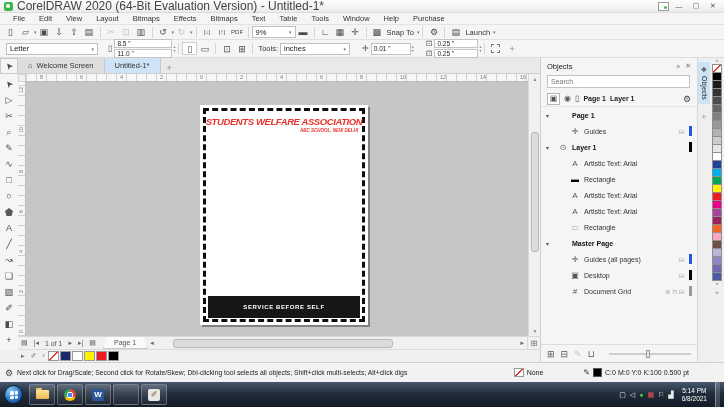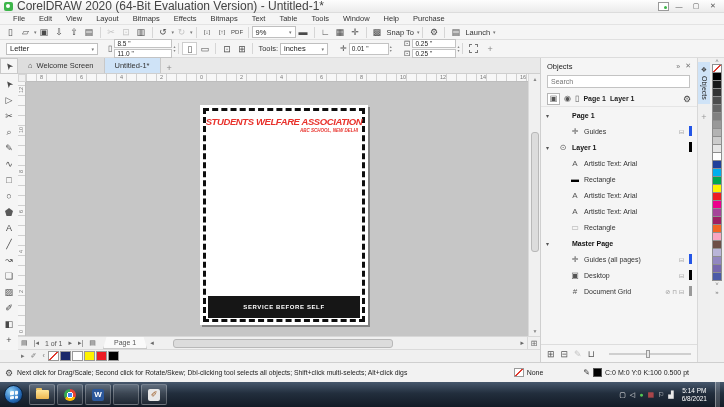--- a/index.html
+++ b/index.html
@@ -286,21 +286,21 @@
     </span>
     <span class="spin">▴<br>▾</span>
     <span class="tsep"></span>
     <span class="tbtn" style="border:1px solid #cdcdcd;background:#fff">▯</span>
     <span class="tbtn">▭</span>
     <span class="tsep"></span>
     <span class="tbtn">⊡</span>
     <span class="tbtn">⊞</span>
     <span class="tsep"></span>
     <span class="tlabel">Tools:</span>
-    <span class="combo" style="width:48px">
+    <span class="combo" style="width:70px">
       <span>inches</span>
         <span class="dd">▾</span>
     </span>
     <span style="width:10px"></span>
     <span class="pb-icon">✛</span>
     <span class="pb-field" style="width:40px;height:12px">
         <span>0.01 "</span>
       </span>
     <span class="spin">▴<br>▾</span>
     <span style="width:10px"></span>

